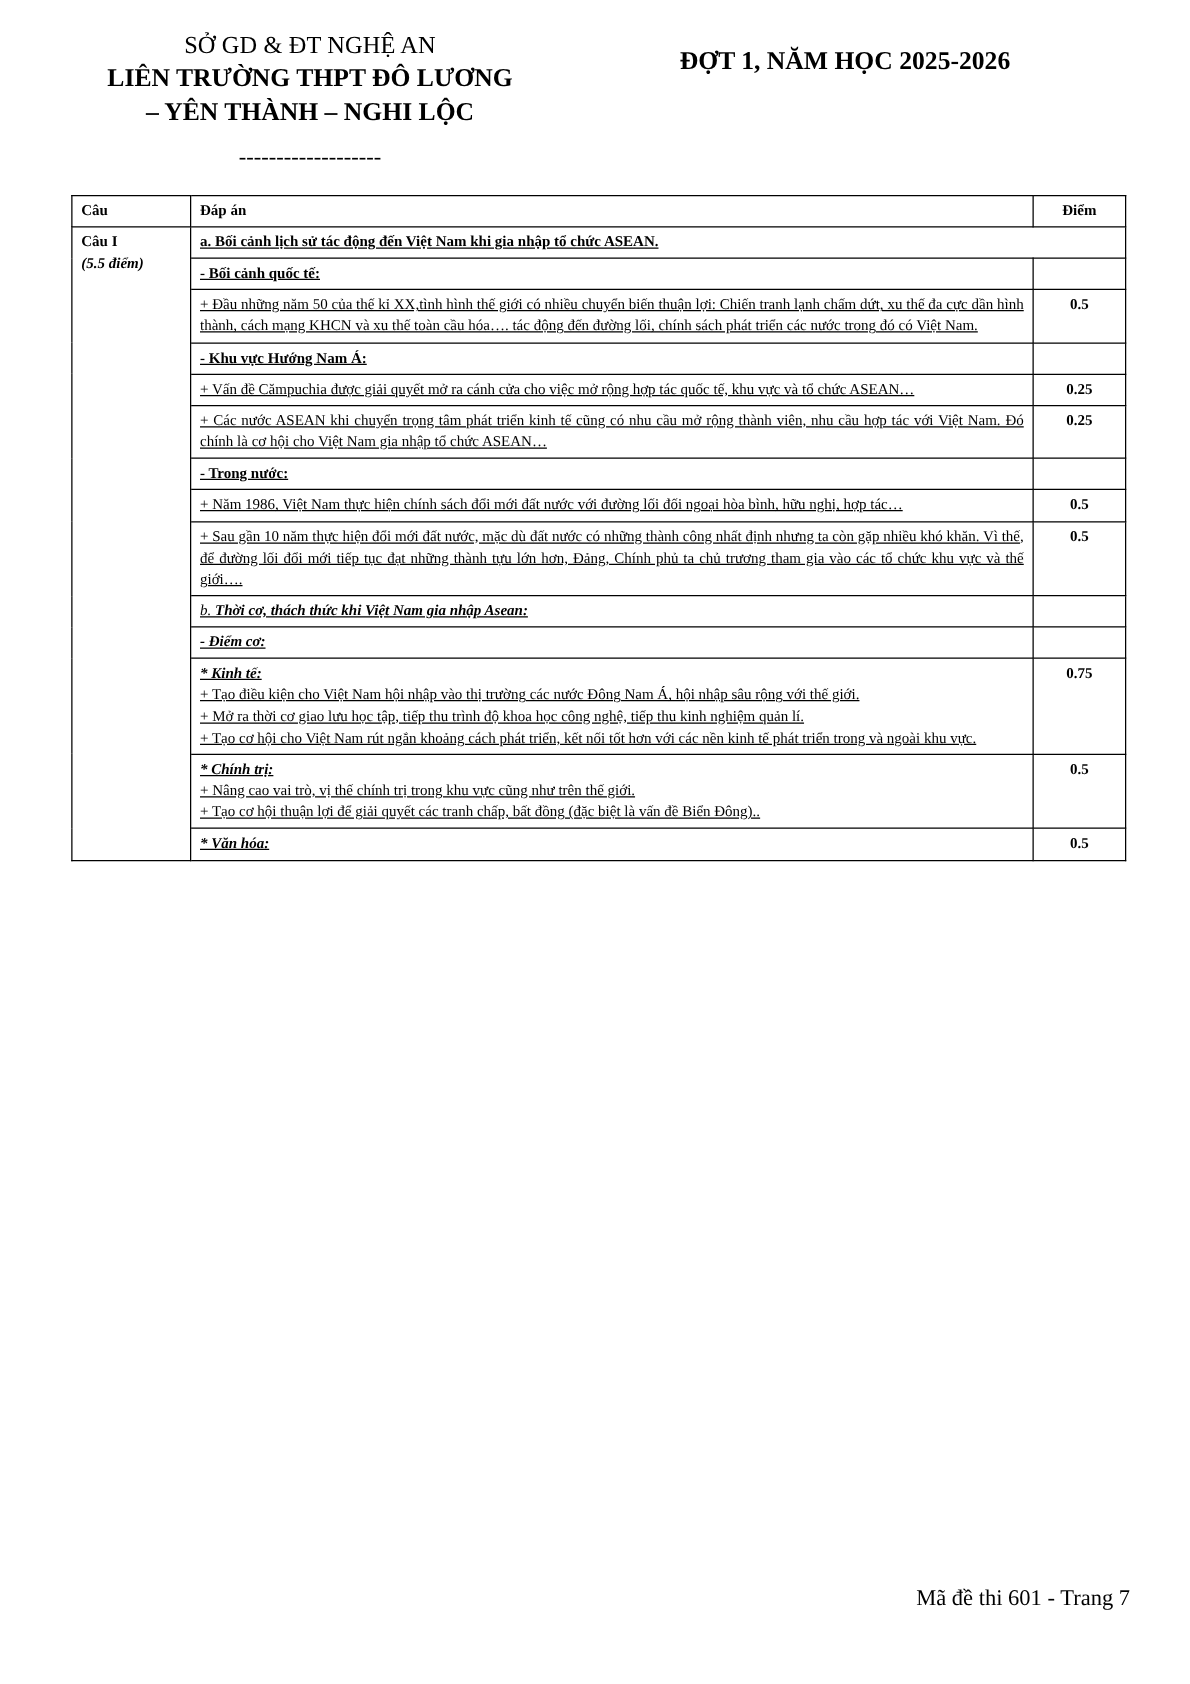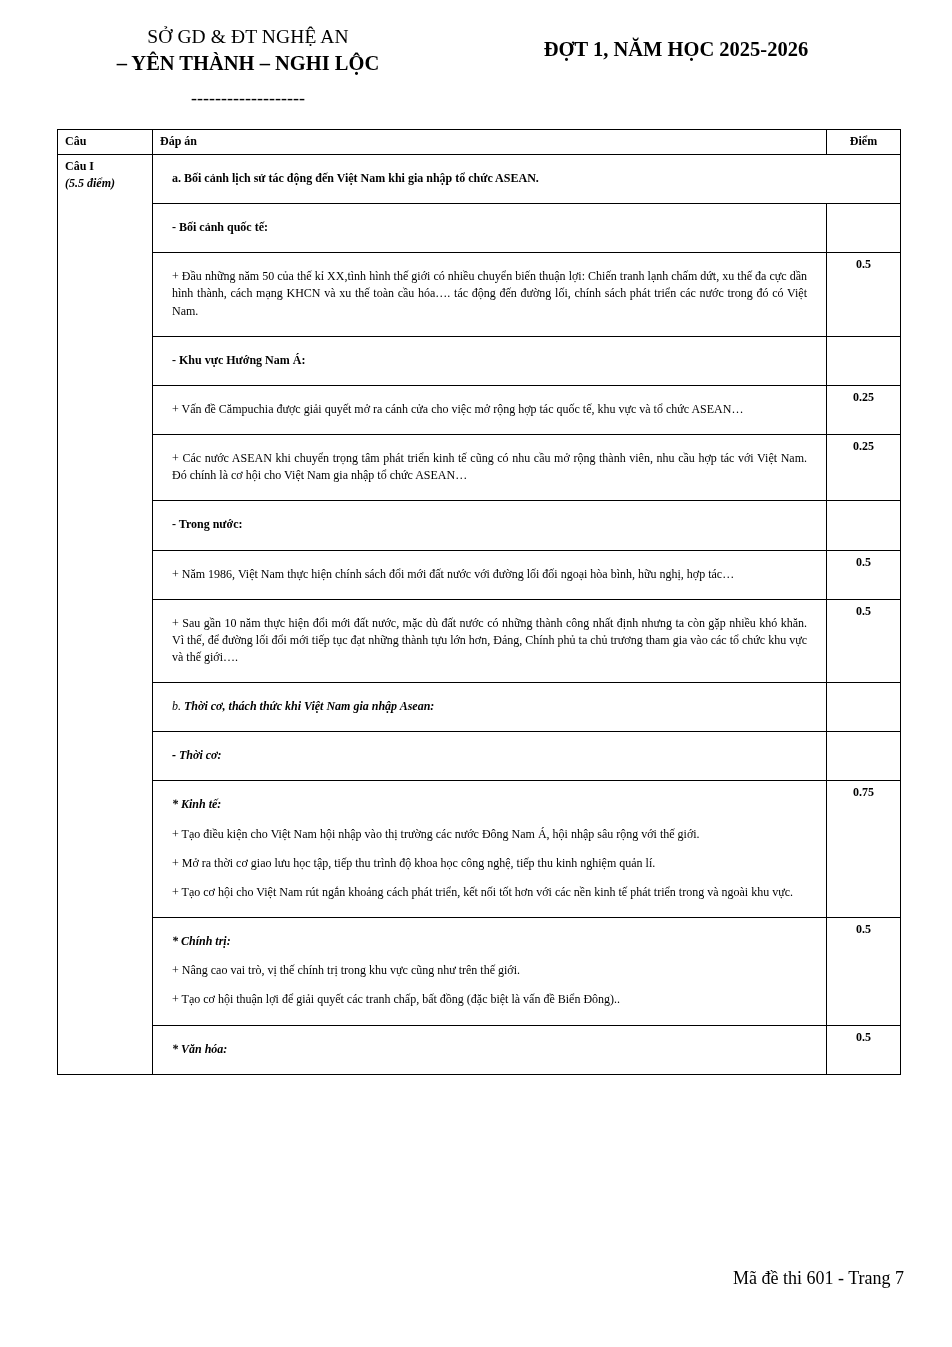--- a/index.html
+++ b/index.html
@@ -139,24 +139,25 @@
     font-weight: bold;
     font-size: 18.5px;
     vertical-align: middle;
   }
 
   .b   { font-weight: bold; }
   .bi  { font-weight: bold; font-style: italic; }
   .i   { font-style: italic; }
 
   p.ln {
-    margin: 12px;
+    margin: 0;
     padding: 0;
     text-align: justify;
     text-justify: inter-word;
+    text-decoration: underline;
   }
   p.ln.nj { text-align: left; }
 
   
   .footer {
     position: absolute;
     left: 11px;
     right: 48px;
     top: 1268px;
     text-align: right;
@@ -164,20 +165,21 @@
   }
 </style>
 </head>
 <body>
 
 <div class="page">
 
   <div class="header">
     <div class="header-left">
       <div class="hl-line1">SỞ GD &amp; ĐT NGHỆ AN</div>
+      <div class="hl-line2">LIÊN TRƯỜNG THPT ĐÔ LƯƠNG</div>
       <div class="hl-line3">– YÊN THÀNH – NGHI LỘC</div>
       <div class="dashes">-------------------</div>
     </div>
     <div class="header-right">
       <div class="hr-line2">ĐỢT 1, NĂM HỌC 2025-2026</div>
     </div>
   </div>
 
 
   <div class="table-wrap">
@@ -253,21 +255,21 @@
             <td class="diem-cell">0.5</td>
           </tr>
           <tr>
             <td>
               <p class="ln nj"><span class="i">b. </span><span class="bi">Thời cơ, thách thức khi Việt Nam gia nhập Asean:</span></p>
             </td>
             <td class="diem-cell"></td>
           </tr>
           <tr>
             <td>
-              <p class="ln nj bi">- Thời cơ:</p>
+              <p class="ln nj bi">- Điểm cơ:</p>
             </td>
             <td class="diem-cell"></td>
           </tr>
           <tr>
             <td>
               <p class="ln nj bi">* Kinh tế:</p>
               <p class="ln">+ Tạo điều kiện cho Việt Nam hội nhập vào thị trường các nước Đông Nam Á, hội nhập sâu rộng với thế giới.</p>
               <p class="ln">+ Mở ra thời cơ giao lưu học tập, tiếp thu trình độ khoa học  công nghệ, tiếp thu kinh nghiệm quản lí.</p>
               <p class="ln">+ Tạo cơ hội cho Việt Nam rút ngắn khoảng cách phát triển, kết nối tốt hơn với các nền kinh tế phát triển trong và ngoài khu vực.</p>
             </td>

